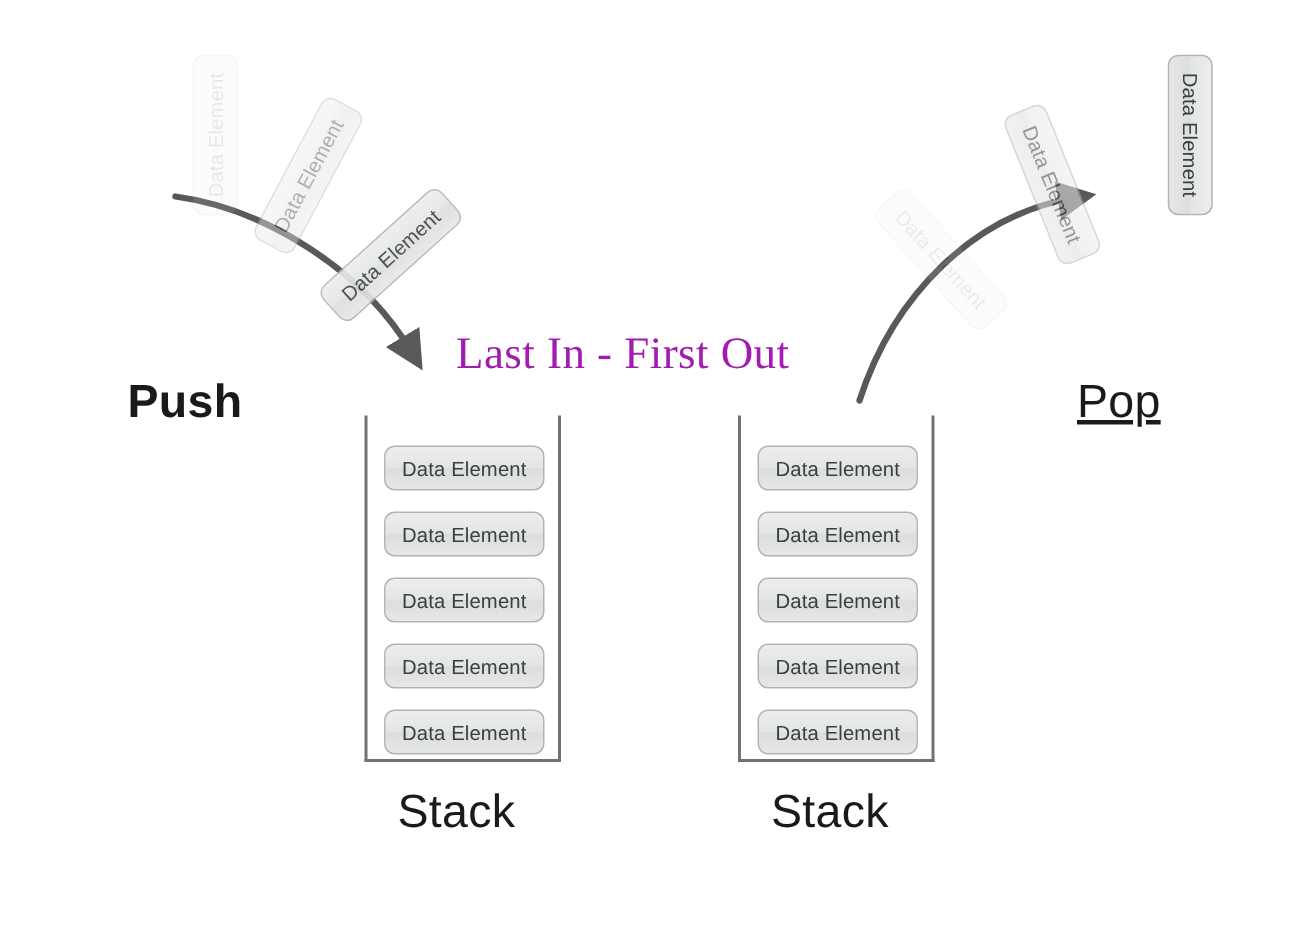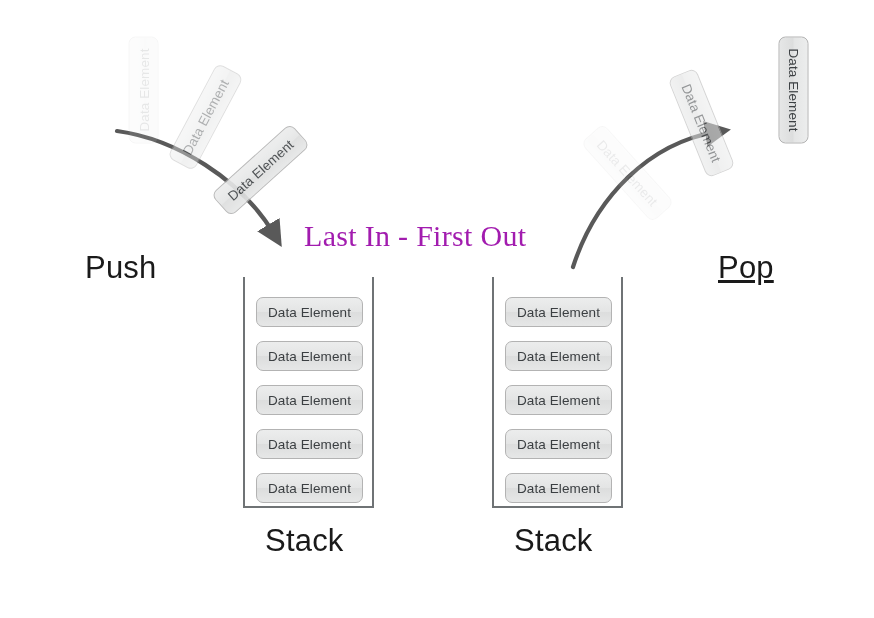--- a/index.html
+++ b/index.html
@@ -174,21 +174,21 @@
         <span>Data Element</span>
       </div>
     </div>
     <div class="stack-slot" style="top:196px;">
       <div class="chip" style="position:relative; left:0; top:0;">
         <span>Data Element</span>
       </div>
     </div>
   </div>
 
-  <div class="label" style="left:85px; top:250px;">Push</div>
+  <div class="label" style="left:85px; top:250px;font-weight:bold;">Push</div>
 
   <div class="label-lifo" style="left:304px; top:219px;">Last In - First Out</div>
 
   <div class="label" style="left:718px; top:250px;text-decoration:underline;">Pop</div>
 
   <div class="label" style="left:265px; top:523px;">Stack</div>
 
   <div class="label" style="left:514px; top:523px;">Stack</div>
 
 </div>

